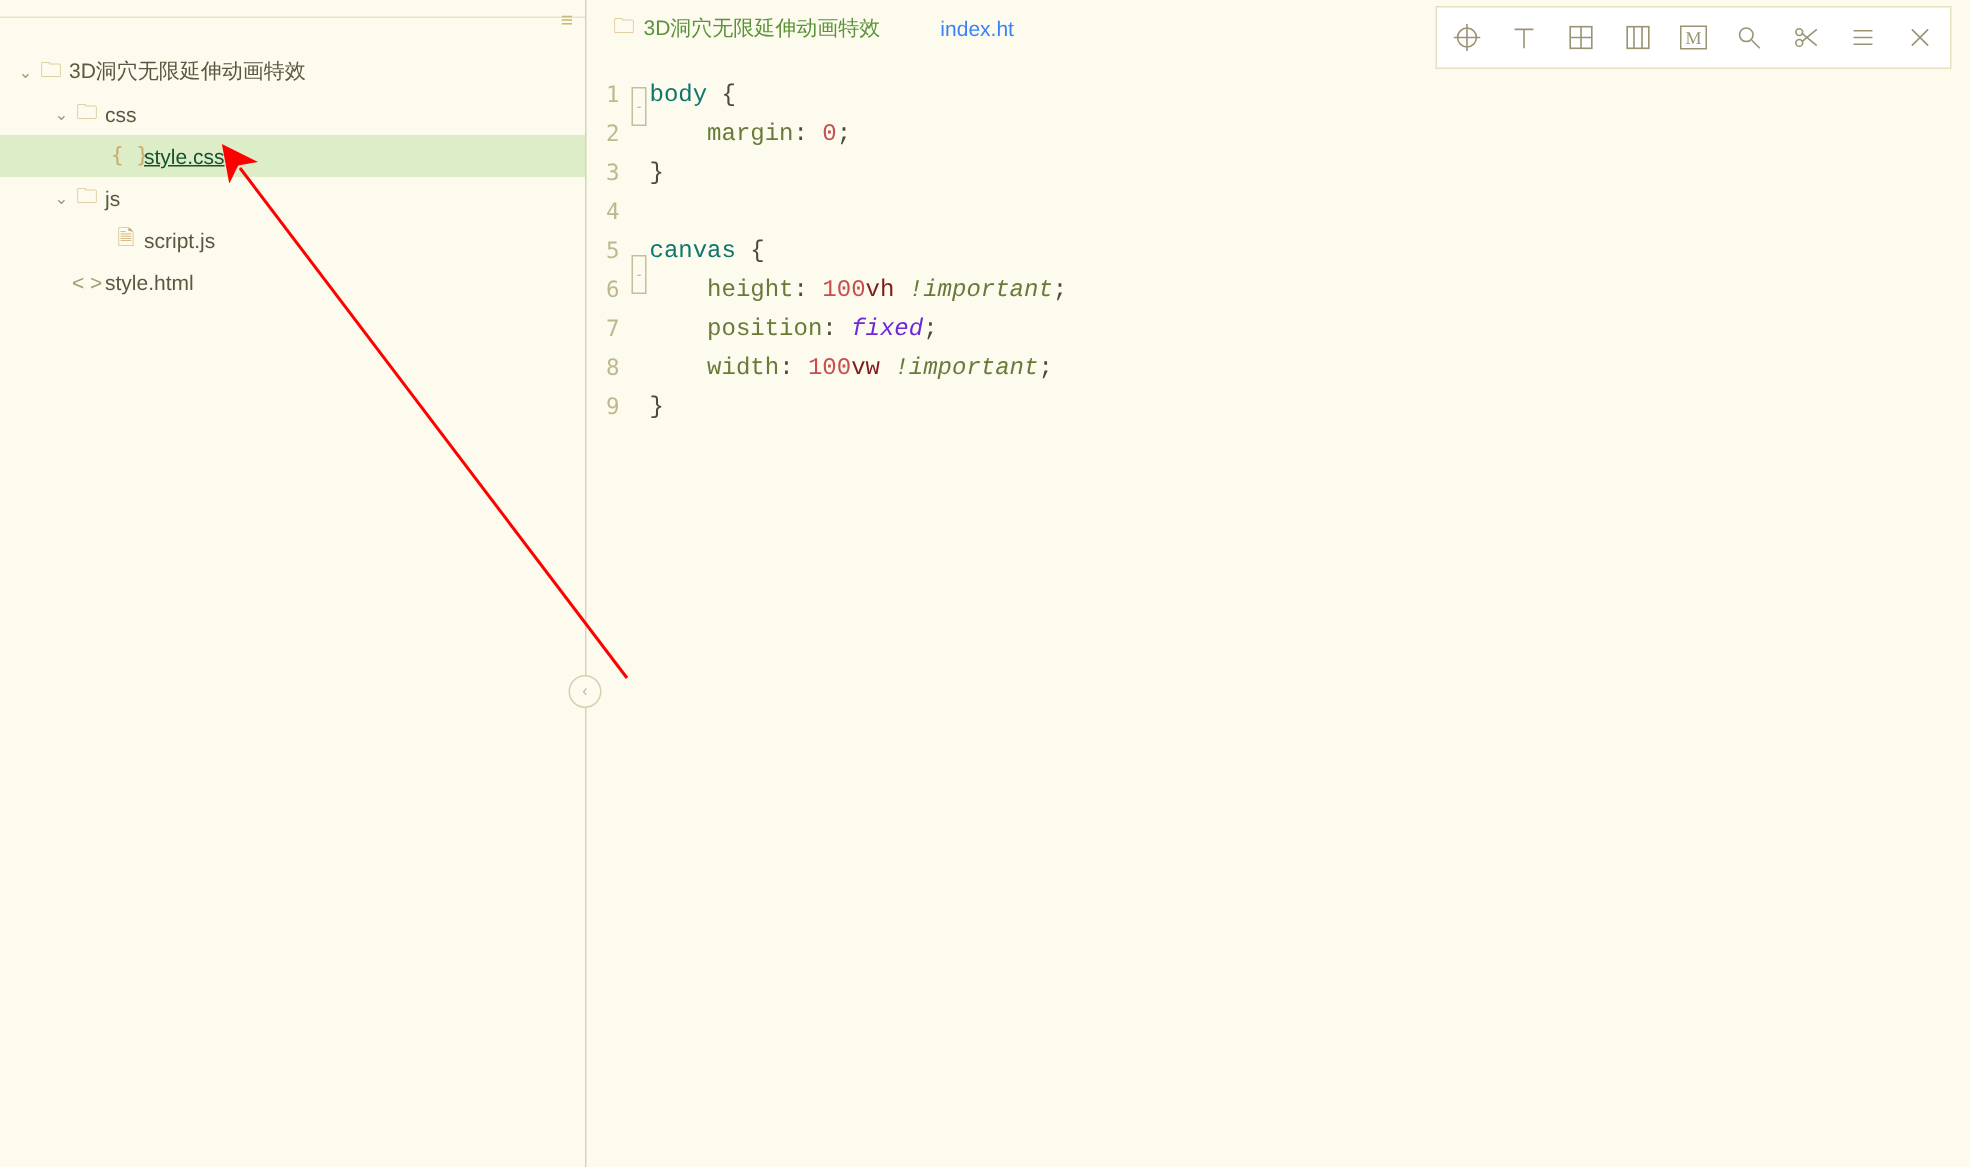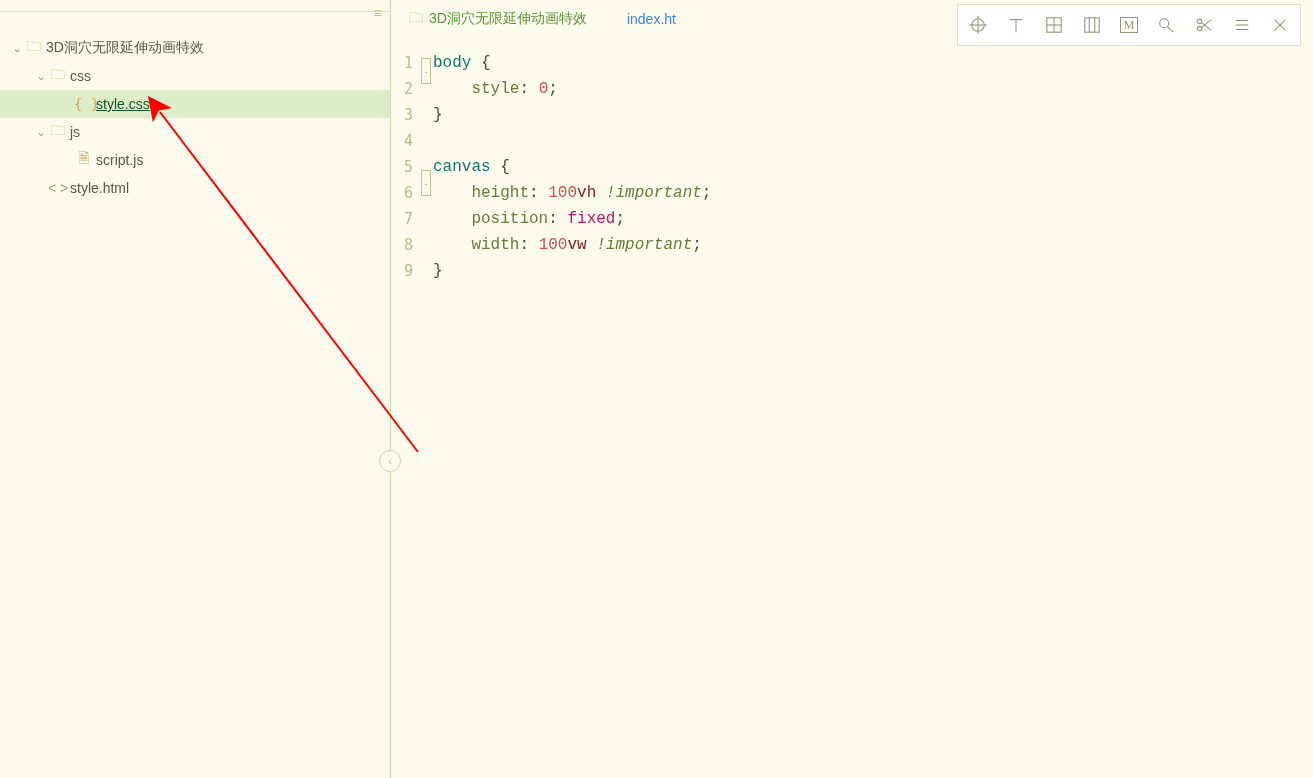--- a/index.html
+++ b/index.html
@@ -49,21 +49,21 @@
 .fold-col div { height: 26px; line-height: 26px; text-align: center; }
 .fold-mark { border: 1px solid #c5be99; width: 10px; height: 10px; font-size: 9px; line-height: 8px; text-align: center; margin: 8px auto 0; color: #b6af86; }
 .code { flex: 1; font-family: Consolas, "Courier New", monospace; font-size: 16px; line-height: 26px; padding-top: 2px; color: #4d4a38; }
 .code .line { height: 26px; white-space: pre; }
 .tok-sel { color: #0f766e; }
 .tok-prop { color: #6a7a3a; }
 .tok-punc { color: #4d4a38; }
 .tok-num { color: #c94f4f; }
 .tok-unit { color: #7f1d1d; }
 .tok-imp { color: #6a7a3a; font-style: italic; }
-.tok-val { color: #be185d; }
+.tok-val { color: #6d28d9; font-style: italic; }
 
 
 .arrow-svg { position: absolute; left: 0; top: 0; width: 100%; height: 100%; pointer-events: none; z-index: 20; }
 </style>
 </head>
 <body>
 
 <div class="app">
 
   <div class="sidebar">
@@ -205,21 +205,21 @@
         <div>
             <div class="fold-mark">-</div>
           </div>
         <div></div>
           <div></div>
           <div></div>
           <div></div>
       </div>
       <div class="code">
         <div class="line"><span class="tok-sel">body</span><span class="tok-punc"> {</span></div>
-        <div class="line">    <span class="tok-prop">style</span><span class="tok-punc">: </span><span class="tok-num">0</span><span class="tok-punc">;</span></div>
+        <div class="line">    <span class="tok-prop">margin</span><span class="tok-punc">: </span><span class="tok-num">0</span><span class="tok-punc">;</span></div>
         <div class="line"><span class="tok-punc">}</span></div>
         <div class="line"></div>
         <div class="line"><span class="tok-sel">canvas</span><span class="tok-punc"> {</span></div>
         <div class="line">    <span class="tok-prop">height</span><span class="tok-punc">: </span><span class="tok-num">100</span><span class="tok-unit">vh</span><span> </span><span class="tok-imp">!important</span><span class="tok-punc">;</span></div>
         <div class="line">    <span class="tok-prop">position</span><span class="tok-punc">: </span><span class="tok-val">fixed</span><span class="tok-punc">;</span></div>
         <div class="line">    <span class="tok-prop">width</span><span class="tok-punc">: </span><span class="tok-num">100</span><span class="tok-unit">vw</span><span> </span><span class="tok-imp">!important</span><span class="tok-punc">;</span></div>
         <div class="line"><span class="tok-punc">}</span></div>
       </div>
     </div>
   </div>

